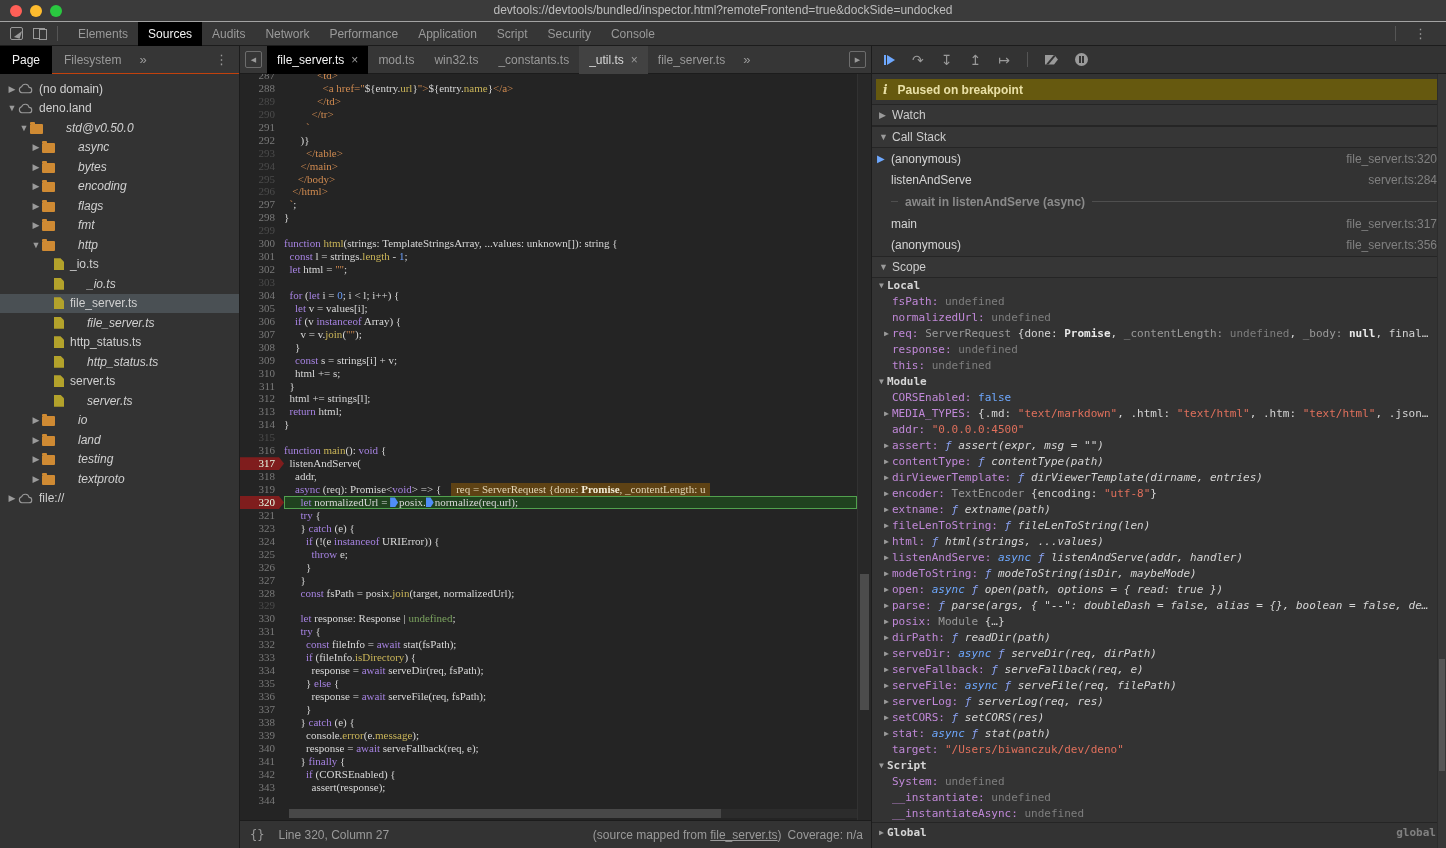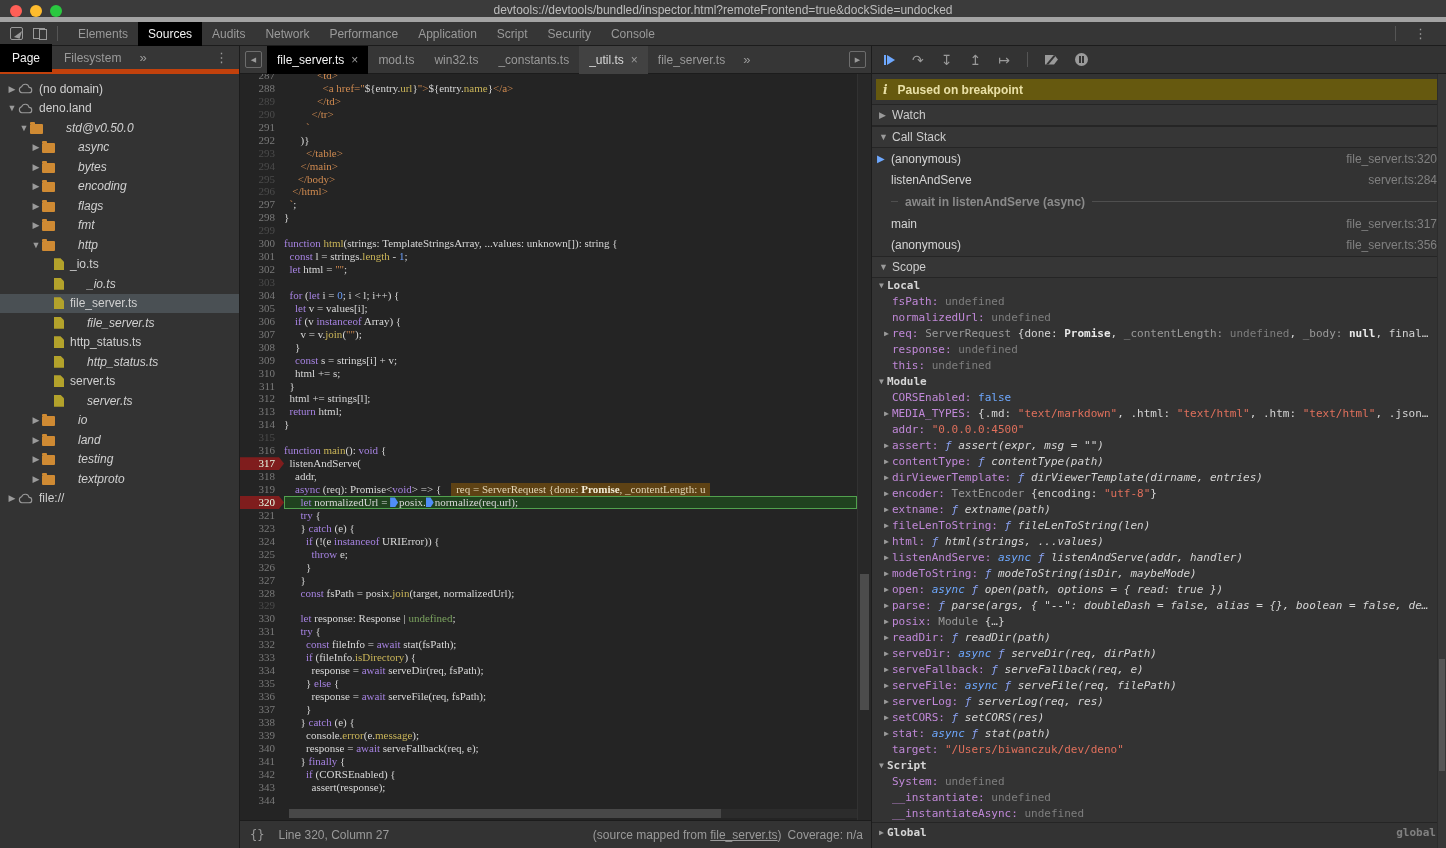--- a/index.html
+++ b/index.html
@@ -1,21 +1,21 @@
 <!DOCTYPE html>
 <html><head>
 <meta charset="utf-8">
 <style>
   * { margin:0; padding:0; box-sizing:border-box; }
   html,body { width:1446px; height:848px; overflow:hidden; background:#242424;
     font-family:"Liberation Sans",sans-serif; -webkit-font-smoothing:antialiased; }
 
   
   .titlebar { position:absolute; top:0; left:0; right:0; height:22px; background:#3b3b3b;
-    border-bottom:5px solid #a3a3a3; }
+    border-bottom:1px solid #a3a3a3; }
   .traffic { position:absolute; top:5px; left:10px; display:flex; gap:8px; }
   .light { width:12px; height:12px; border-radius:50%; }
   .title-text { text-align:center; line-height:21px; font-size:12px; color:#bdbdbd;
     white-space:nowrap; overflow:hidden; }
 
   
   .paneltabs { position:absolute; top:22px; left:0; right:0; height:24px; background:#363636;
     border-bottom:1px solid #1c1c1c; display:flex; align-items:center; }
   .pt-icons { display:flex; align-items:center; gap:10px; padding:0 10px; }
   .inspect-ic { width:13px; height:13px; border:1px solid #9a9a9a; border-radius:2px; position:relative; }
@@ -26,21 +26,21 @@
   .device-ic::after { content:""; position:absolute; right:0; bottom:0; width:6px; height:9px; background:#363636; border:1px solid #9a9a9a; }
   .vsep { width:1px; height:15px; background:#555; }
   .ptab { padding:0 10px; font-size:12px; color:#9a9a9a; height:24px; line-height:24px; white-space:nowrap; }
   .ptab.active { background:#000; color:#f2f2f2; }
   .dots { margin-left:auto; color:#9a9a9a; font-size:13px; padding:0 10px; letter-spacing:1px; }
   .pt-end { margin-left:auto; display:flex; align-items:center; gap:8px; padding-right:8px; }
 
   
   .navigator { position:absolute; top:46px; left:0; width:240px; bottom:0; background:#333;
     border-right:1px solid #1c1c1c; }
-  .nav-tabs { height:28px; background:#363636; border-bottom:5px solid #c2410c; display:flex; align-items:center; }
+  .nav-tabs { height:28px; background:#363636; border-bottom:1px solid #c2410c; display:flex; align-items:center; }
   .nav-tab { padding:0 12px; height:28px; line-height:28px; font-size:12px; color:#9a9a9a; }
   .nav-tab.active { background:#000; color:#f2f2f2; }
   .nav-more { color:#9a9a9a; font-size:13px; padding:0 6px; }
   .tree { padding-top:5px; font-size:12px; color:#d0d0d0; }
   .tree-row { height:19.5px; display:flex; align-items:center; white-space:nowrap; }
   .tree-row.sel { background:#4a5054; }
   .tw { width:12px; flex:none; text-align:center; color:#9a9a9a; font-size:9px; }
   .ic { flex:none; margin-right:6px; display:inline-block; }
   .ic-folder { width:13px; height:10px; background:#cf8a33; border-radius:1px; position:relative; margin-top:2px; }
   .ic-folder::before { content:""; position:absolute; top:-2px; left:0; width:5px; height:2px; background:#cf8a33; border-radius:1px 1px 0 0; }
@@ -650,21 +650,21 @@
       <div class="scrow prop"><span class="sa">▶</span><span class="pname">dirViewerTemplate: </span><span class="v-fn">ƒ </span><span class="v-sig">dirViewerTemplate(dirname, entries)</span></div>
       <div class="scrow prop"><span class="sa">▶</span><span class="pname">encoder: </span><span class="v-cls">TextEncoder </span><span class="v-plain">{encoding: </span><span class="v-str">"utf-8"</span><span class="v-plain">}</span></div>
       <div class="scrow prop"><span class="sa">▶</span><span class="pname">extname: </span><span class="v-fn">ƒ </span><span class="v-sig">extname(path)</span></div>
       <div class="scrow prop"><span class="sa">▶</span><span class="pname">fileLenToString: </span><span class="v-fn">ƒ </span><span class="v-sig">fileLenToString(len)</span></div>
       <div class="scrow prop"><span class="sa">▶</span><span class="pname">html: </span><span class="v-fn">ƒ </span><span class="v-sig">html(strings, ...values)</span></div>
       <div class="scrow prop"><span class="sa">▶</span><span class="pname">listenAndServe: </span><span class="v-async">async </span><span class="v-fn">ƒ </span><span class="v-sig">listenAndServe(addr, handler)</span></div>
       <div class="scrow prop"><span class="sa">▶</span><span class="pname">modeToString: </span><span class="v-fn">ƒ </span><span class="v-sig">modeToString(isDir, maybeMode)</span></div>
       <div class="scrow prop"><span class="sa">▶</span><span class="pname">open: </span><span class="v-async">async </span><span class="v-fn">ƒ </span><span class="v-sig">open(path, options = { read: true })</span></div>
       <div class="scrow prop"><span class="sa">▶</span><span class="pname">parse: </span><span class="v-fn">ƒ </span><span class="v-sig">parse(args, { "--": doubleDash = false, alias = {}, boolean = false, de…</span></div>
       <div class="scrow prop"><span class="sa">▶</span><span class="pname">posix: </span><span class="v-cls">Module </span><span class="v-plain">{…}</span></div>
-      <div class="scrow prop"><span class="sa">▶</span><span class="pname">readDir: </span><span class="v-fn">ƒ </span><span class="v-sig">readDir(path)</span></div>
+      <div class="scrow prop"><span class="sa">▶</span><span class="pname">dirPath: </span><span class="v-fn">ƒ </span><span class="v-sig">readDir(path)</span></div>
       <div class="scrow prop"><span class="sa">▶</span><span class="pname">serveDir: </span><span class="v-async">async </span><span class="v-fn">ƒ </span><span class="v-sig">serveDir(req, dirPath)</span></div>
       <div class="scrow prop"><span class="sa">▶</span><span class="pname">serveFallback: </span><span class="v-fn">ƒ </span><span class="v-sig">serveFallback(req, e)</span></div>
       <div class="scrow prop"><span class="sa">▶</span><span class="pname">serveFile: </span><span class="v-async">async </span><span class="v-fn">ƒ </span><span class="v-sig">serveFile(req, filePath)</span></div>
       <div class="scrow prop"><span class="sa">▶</span><span class="pname">serverLog: </span><span class="v-fn">ƒ </span><span class="v-sig">serverLog(req, res)</span></div>
       <div class="scrow prop"><span class="sa">▶</span><span class="pname">setCORS: </span><span class="v-fn">ƒ </span><span class="v-sig">setCORS(res)</span></div>
       <div class="scrow prop"><span class="sa">▶</span><span class="pname">stat: </span><span class="v-async">async </span><span class="v-fn">ƒ </span><span class="v-sig">stat(path)</span></div>
       <div class="scrow prop"><span class="sa"></span><span class="pname">target: </span><span class="v-str">"/Users/biwanczuk/dev/deno"</span></div>
       <div class="scrow sec"><span class="sa">▼</span><span>Script</span></div>
       <div class="scrow prop"><span class="sa"></span><span class="pname">System: </span><span class="v-dim">undefined</span></div>
       <div class="scrow prop"><span class="sa"></span><span class="pname">__instantiate: </span><span class="v-dim">undefined</span></div>

